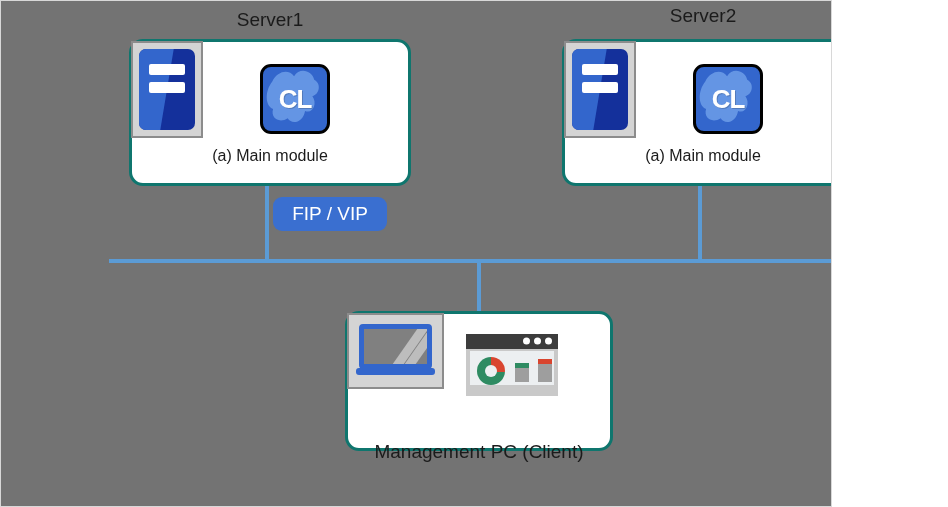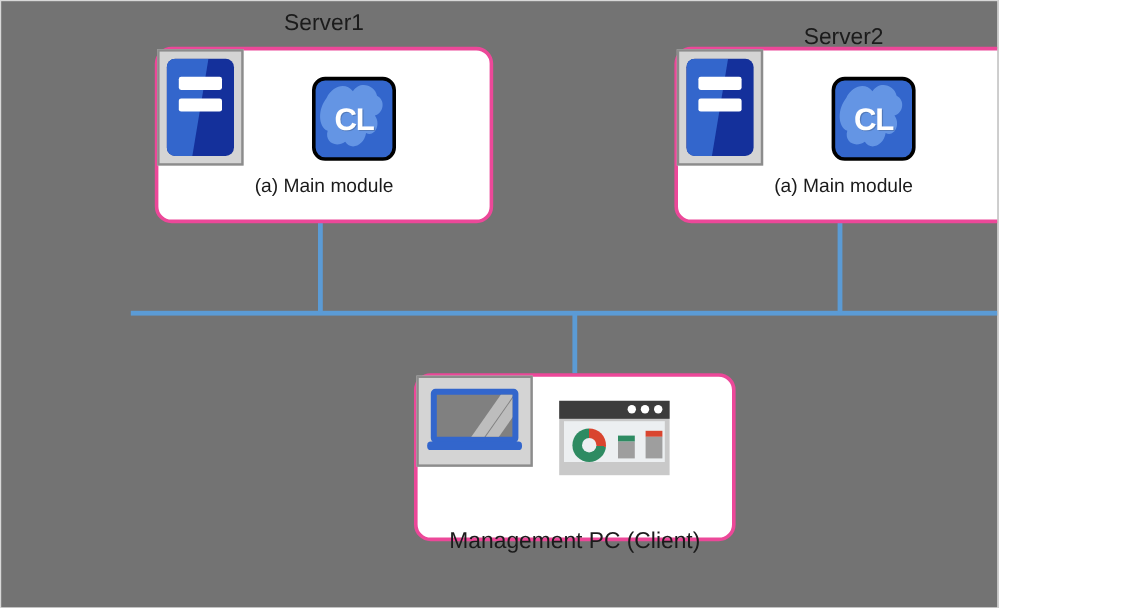--- a/index.html
+++ b/index.html
@@ -27,21 +27,21 @@
     color: #1b1b1b;
     font-size: 19px;
     line-height: 22px;
     white-space: nowrap;
     font-family: "Liberation Sans", sans-serif;
   }
 
   
   .box {
     position: absolute;
-    border: 3px solid #ec4899;
+    border: 3px solid #0f766e;
     border-radius: 14px;
     background: #ffffff;
     box-sizing: border-box;
     padding-left: 15px;
   }
 
   .box-label {
     position: absolute;
     font-size: 16px;
     line-height: 22px;
@@ -278,21 +278,21 @@
         <path d="M10,16 C16,4 28,2 34,10 C40,0 54,4 56,14 C64,18 62,30 54,32
                  C60,40 54,52 46,48 C44,60 32,64 27,56 C18,62 8,56 11,46
                  C2,42 2,26 10,16 Z" fill="#6d9ee8" opacity="0.85"></path>
       </svg>
       <div class="cl-text">CL</div>
     </div>
 
     <div class="box-label" style="left:0; top:103px; width:276px;">(a) Main module</div>
   </div>
 
-  <div class="node-caption" style="left:561px; top:20px; width:282px;">Server2</div>
+  <div class="node-caption" style="left:561px; top:4px; width:282px;">Server2</div>
 
   <div class="box" style="left:561px; top:38px; width:282px; height:147px;">
 
     <div class="server-icon" style="left:-1px; top:-1px; width:72px; height:97px;">
       <div class="body">
         <div class="slot s1"></div>
         <div class="slot s2"></div>
       </div>
     </div>
 
@@ -301,20 +301,21 @@
         <path d="M10,16 C16,4 28,2 34,10 C40,0 54,4 56,14 C64,18 62,30 54,32
                  C60,40 54,52 46,48 C44,60 32,64 27,56 C18,62 8,56 11,46
                  C2,42 2,26 10,16 Z" fill="#6d9ee8" opacity="0.85"></path>
       </svg>
       <div class="cl-text">CL</div>
     </div>
 
     <div class="box-label" style="left:0; top:103px; width:276px;">(a) Main module</div>
   </div>
 
+  <div class="fip-badge" style="left:272px; top:196px; width:114px; height:34px;">FIP / VIP</div>
 
   <div class="box" style="left:344px; top:310px; width:268px; height:140px;">
 
     <div class="laptop-icon" style="left:-1px; top:-1px; width:97px; height:76px;">
       <div class="screen-frame">
         <div class="glint g1"></div>
         <div class="glint g2"></div>
       </div>
       <div class="base"></div>
     </div>

